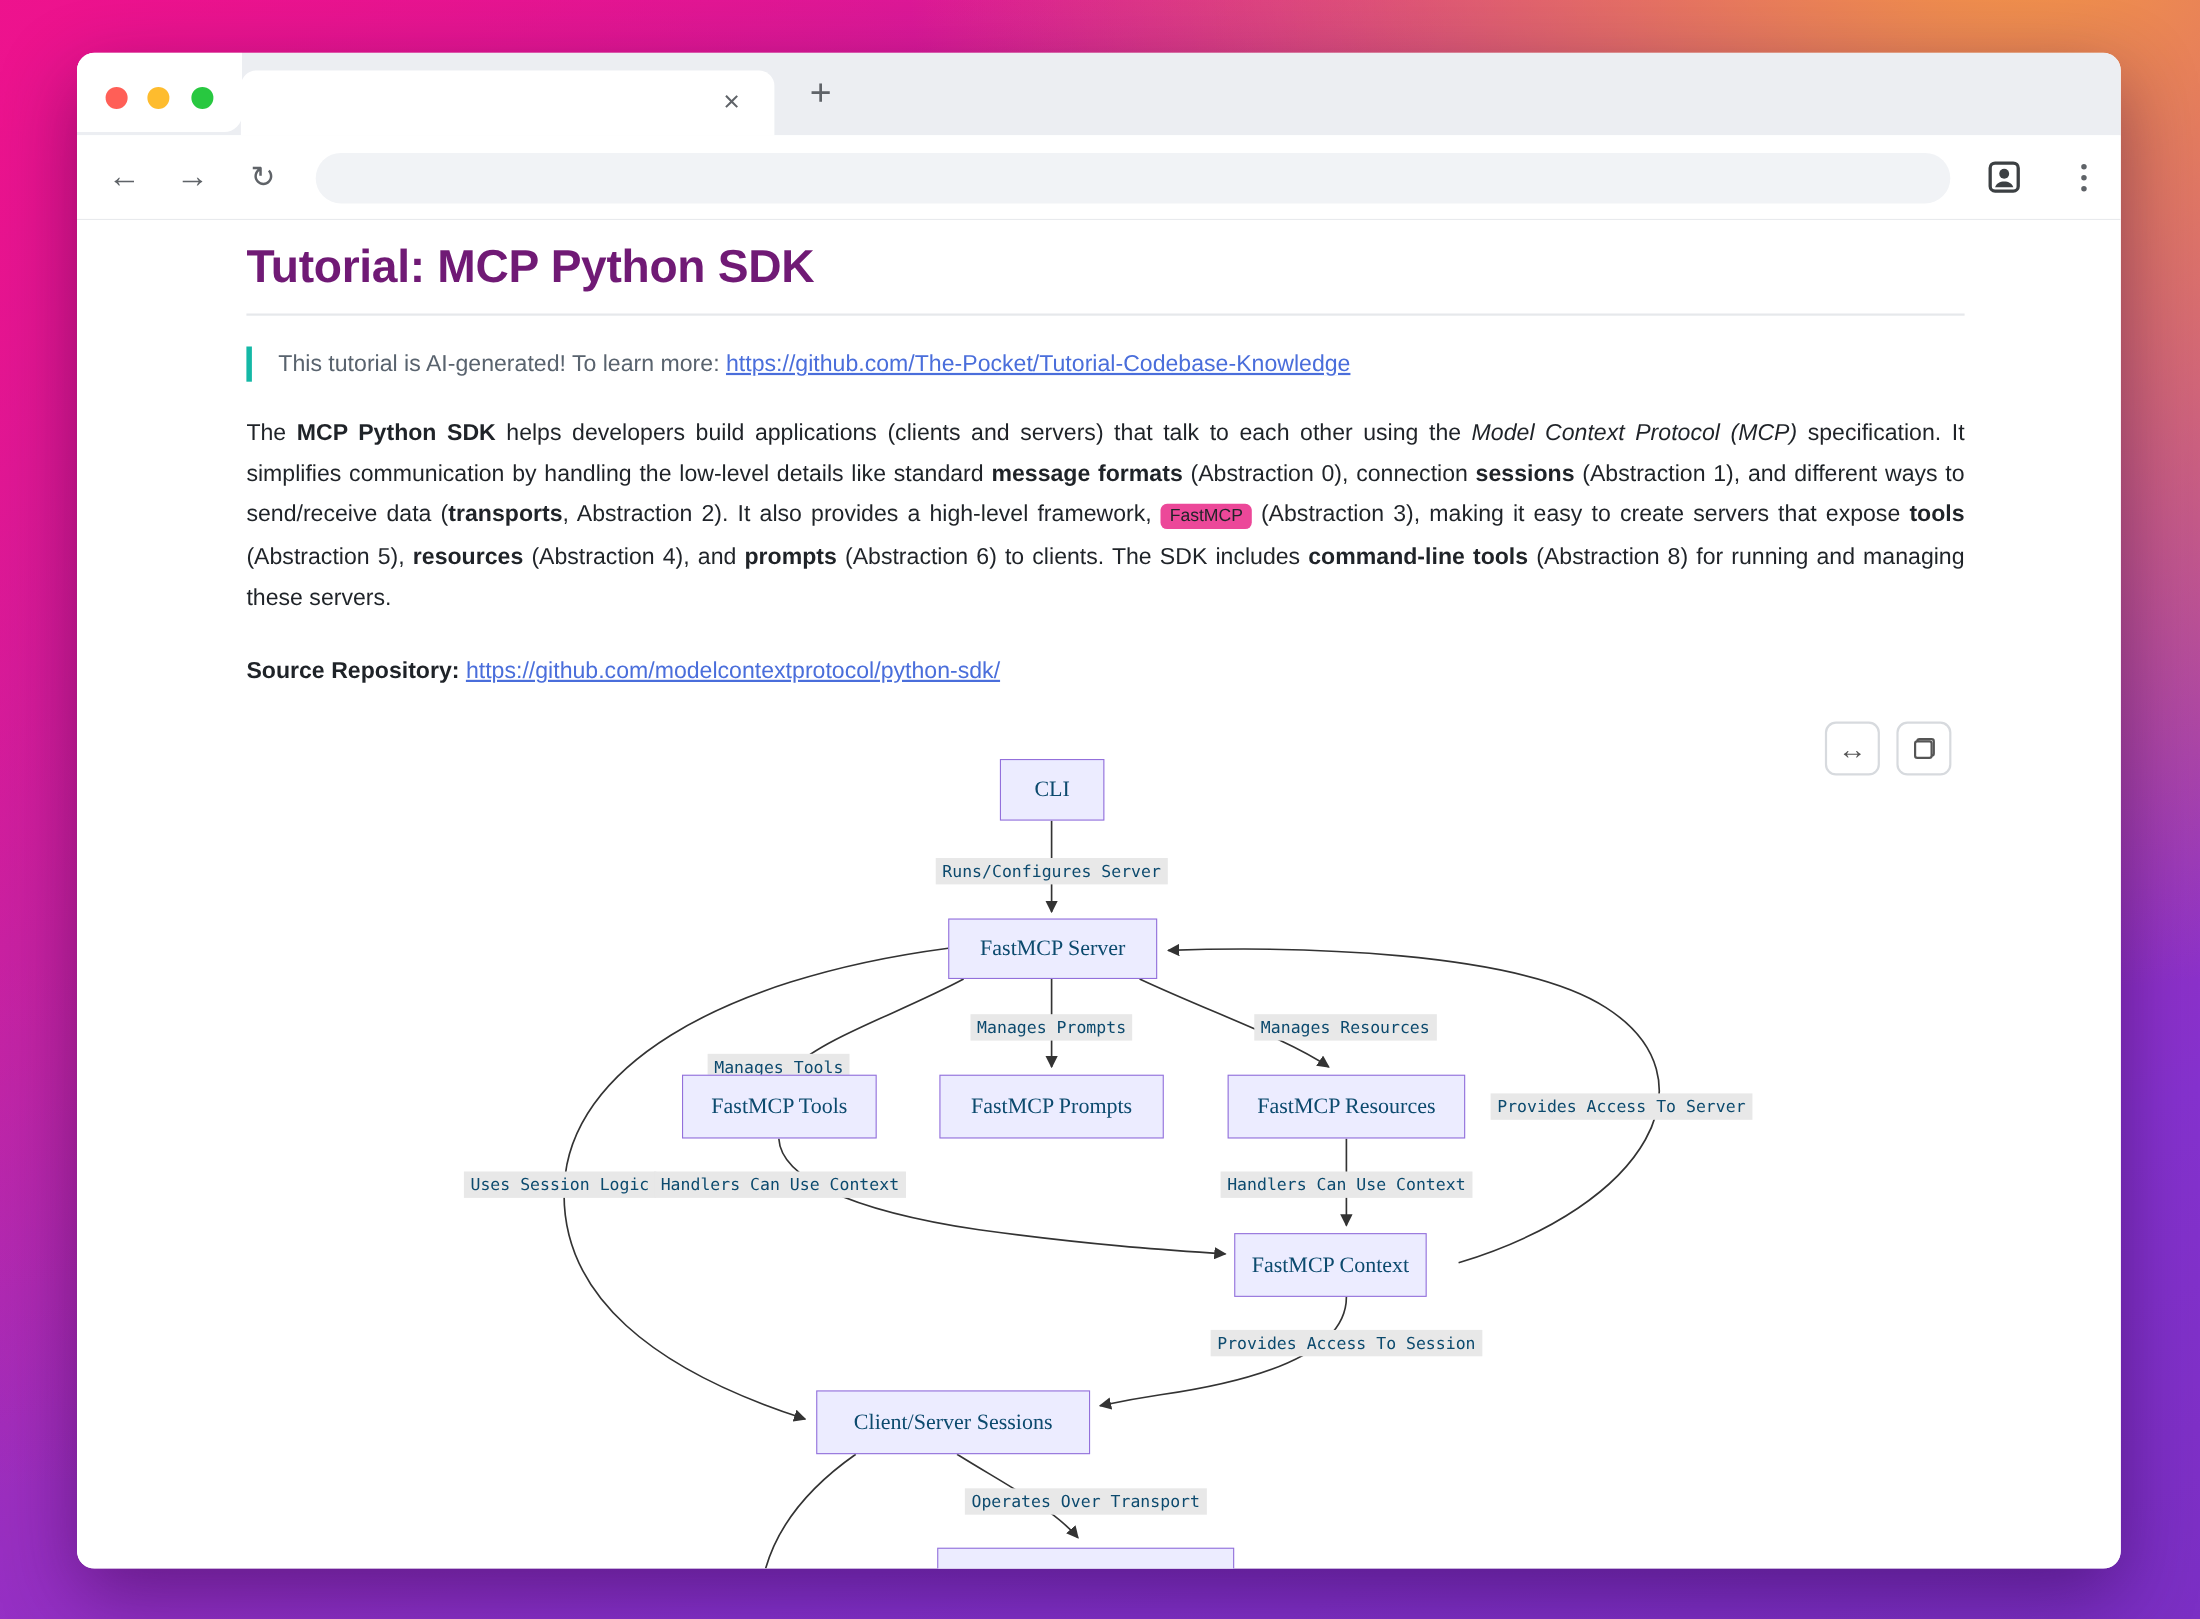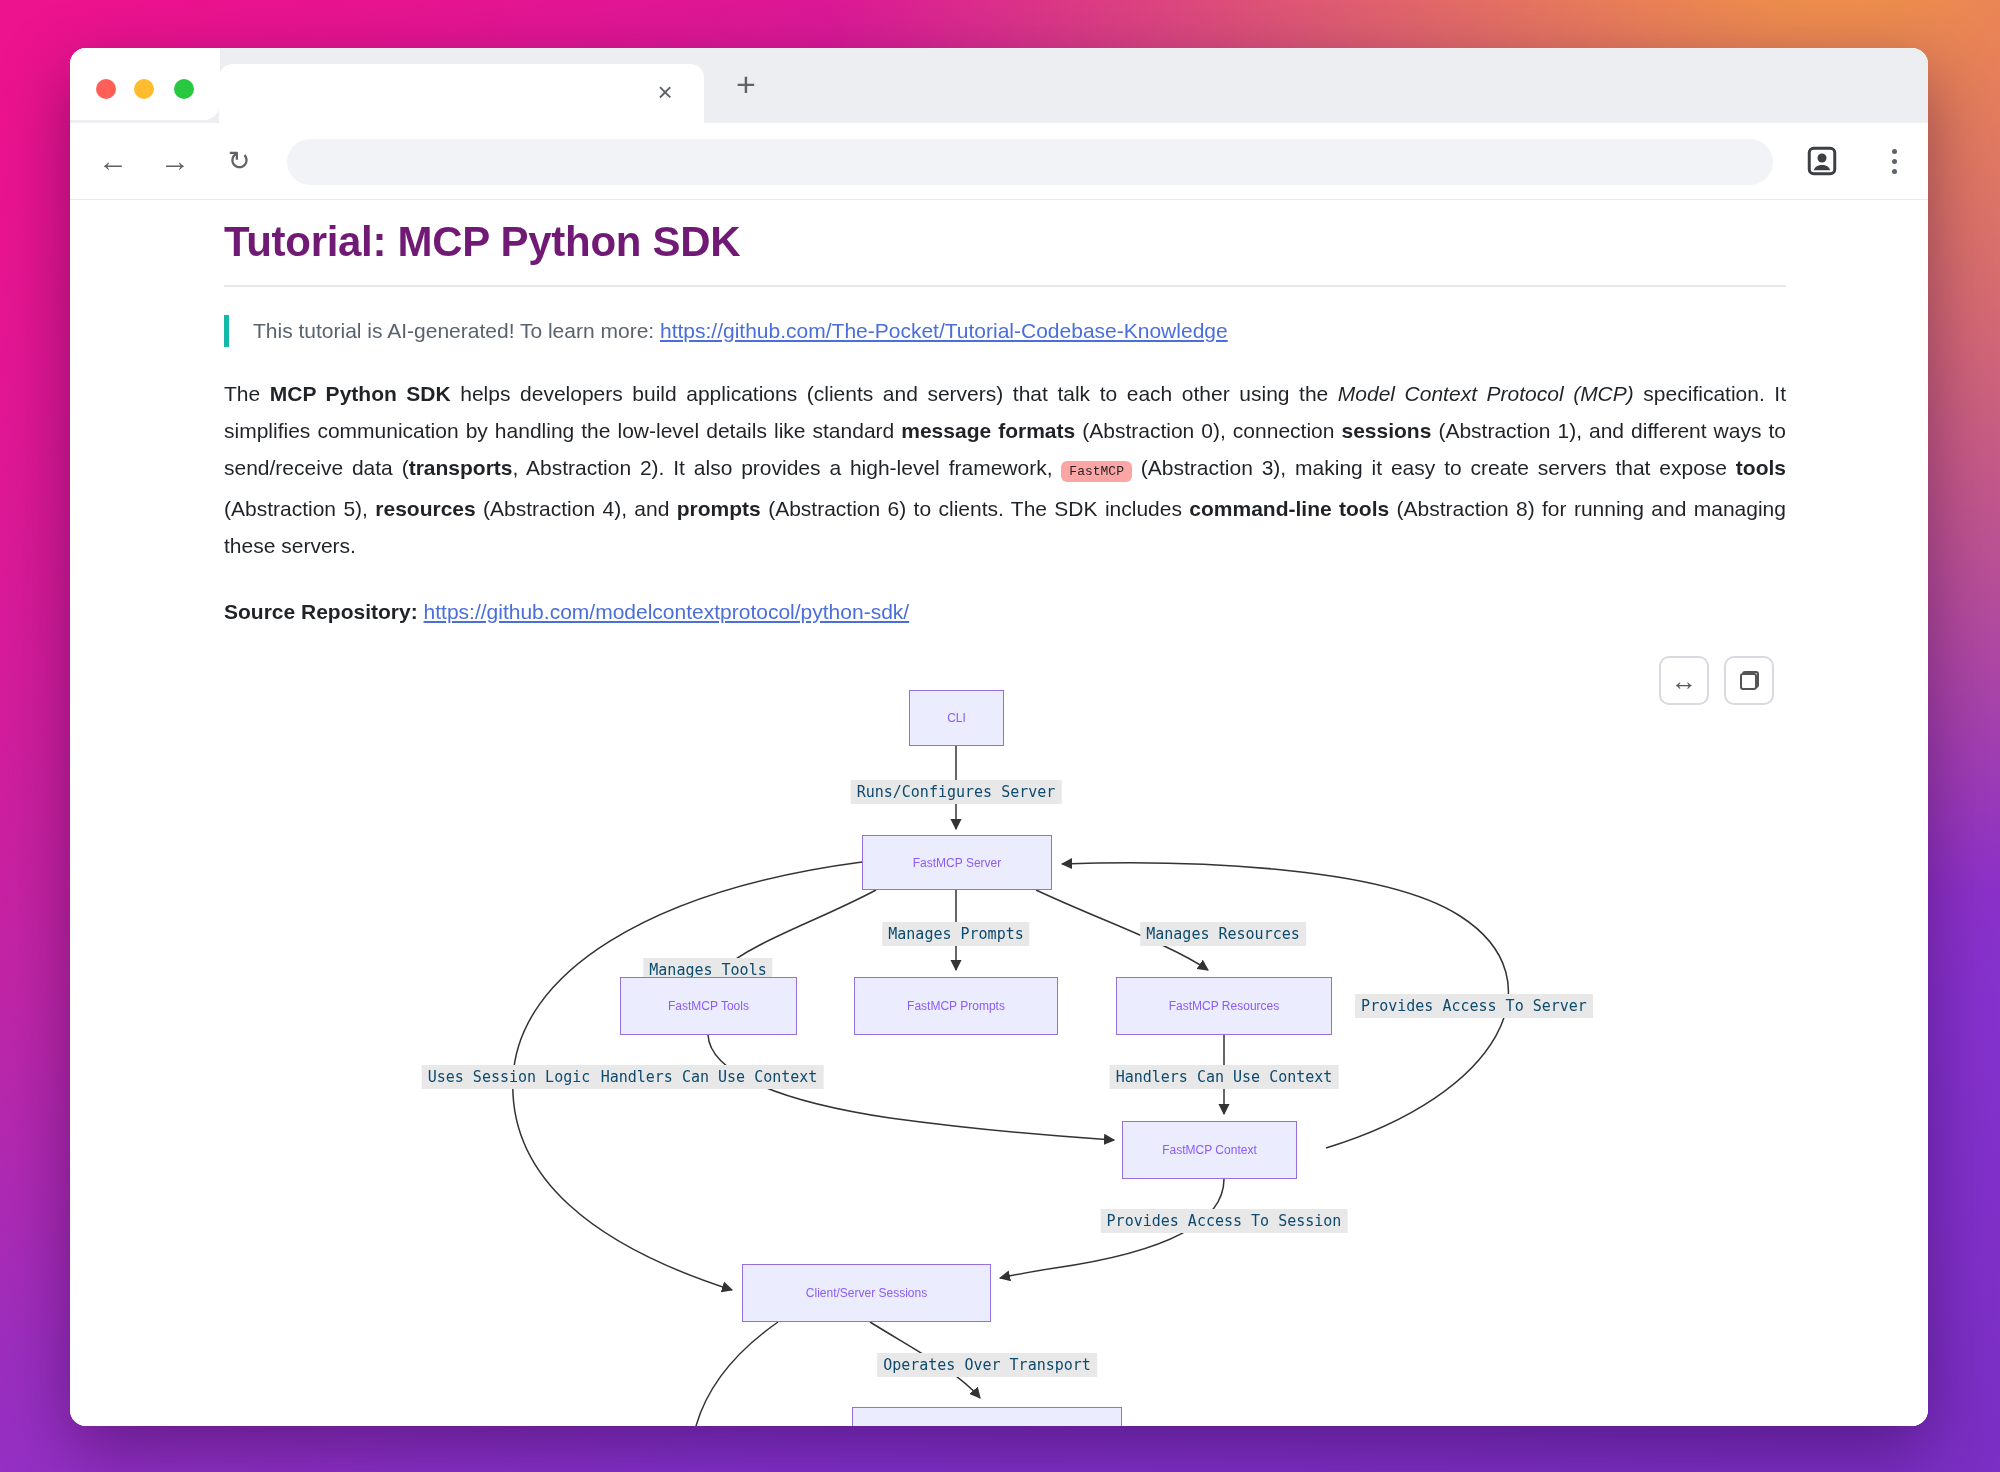--- a/index.html
+++ b/index.html
@@ -54,31 +54,31 @@
   .content { position:absolute; left:0; top:152px; width:1858px; height:1226px; background:#fff; }
   .prose { padding:16px 142px 0 154px; color:#1f2328; }
   h1.page-title { font-size:42px; line-height:1.25; font-weight:700; color:#701a75; letter-spacing:-.3px; }
   hr.title-rule { border:none; border-top:2px solid #e6e8eb; margin:16px 0 28px 0; }
   .note { border-left:5px solid #14b8a6; padding:4px 0 4px 24px; color:#59636e; font-size:21px; margin-bottom:28px; }
   a.link { color:#4a6edb; text-decoration:underline; cursor:pointer; }
   .intro { font-size:21px; line-height:37px; text-align:justify; margin-bottom:36px; }
   .intro strong { font-weight:700; }
   .intro em { font-style:italic; }
   .intro code {
-    font-family:Liberation Mono, monospace; font-size:13px;
-    background:#fca5a5; border-radius:6px; padding:3px 8px;
+    font-family:Liberation Sans, sans-serif; font-size:16px;
+    background:#ec4899; border-radius:6px; padding:3px 8px;
   }
   .source-line { font-size:21px; margin-bottom:20px; }
   .source-line b { font-weight:700; }
   
   .diagram-svg { position:absolute; left:0; top:0; width:1858px; height:1226px; pointer-events:none; }
   .node {
-    position:absolute; background:#ECECFF; border:1.5px solid #9370DB; color:#8b5cf6;
+    position:absolute; background:#ECECFF; border:1.5px solid #9370DB; color:#0c4a6e;
     display:flex; align-items:center; justify-content:center;
-    font-family:Liberation Sans, sans-serif; font-size:12px; z-index:3;
+    font-family:Liberation Serif, serif; font-size:20px; z-index:3;
   }
   .elabel {
     position:absolute; transform:translate(-50%,-50%);
     background:#e8e8e8; color:#0c4a6e; padding:3px 6px;
     font-family:"DejaVu Sans Mono", monospace; font-size:15px; white-space:nowrap; z-index:2;
   }
   .diag-btn {
     position:absolute; width:50px; height:49px; background:#fff; border:2px solid #d7dade;
     border-radius:10px; display:flex; align-items:center; justify-content:center;
     color:#555; cursor:pointer; z-index:4;

